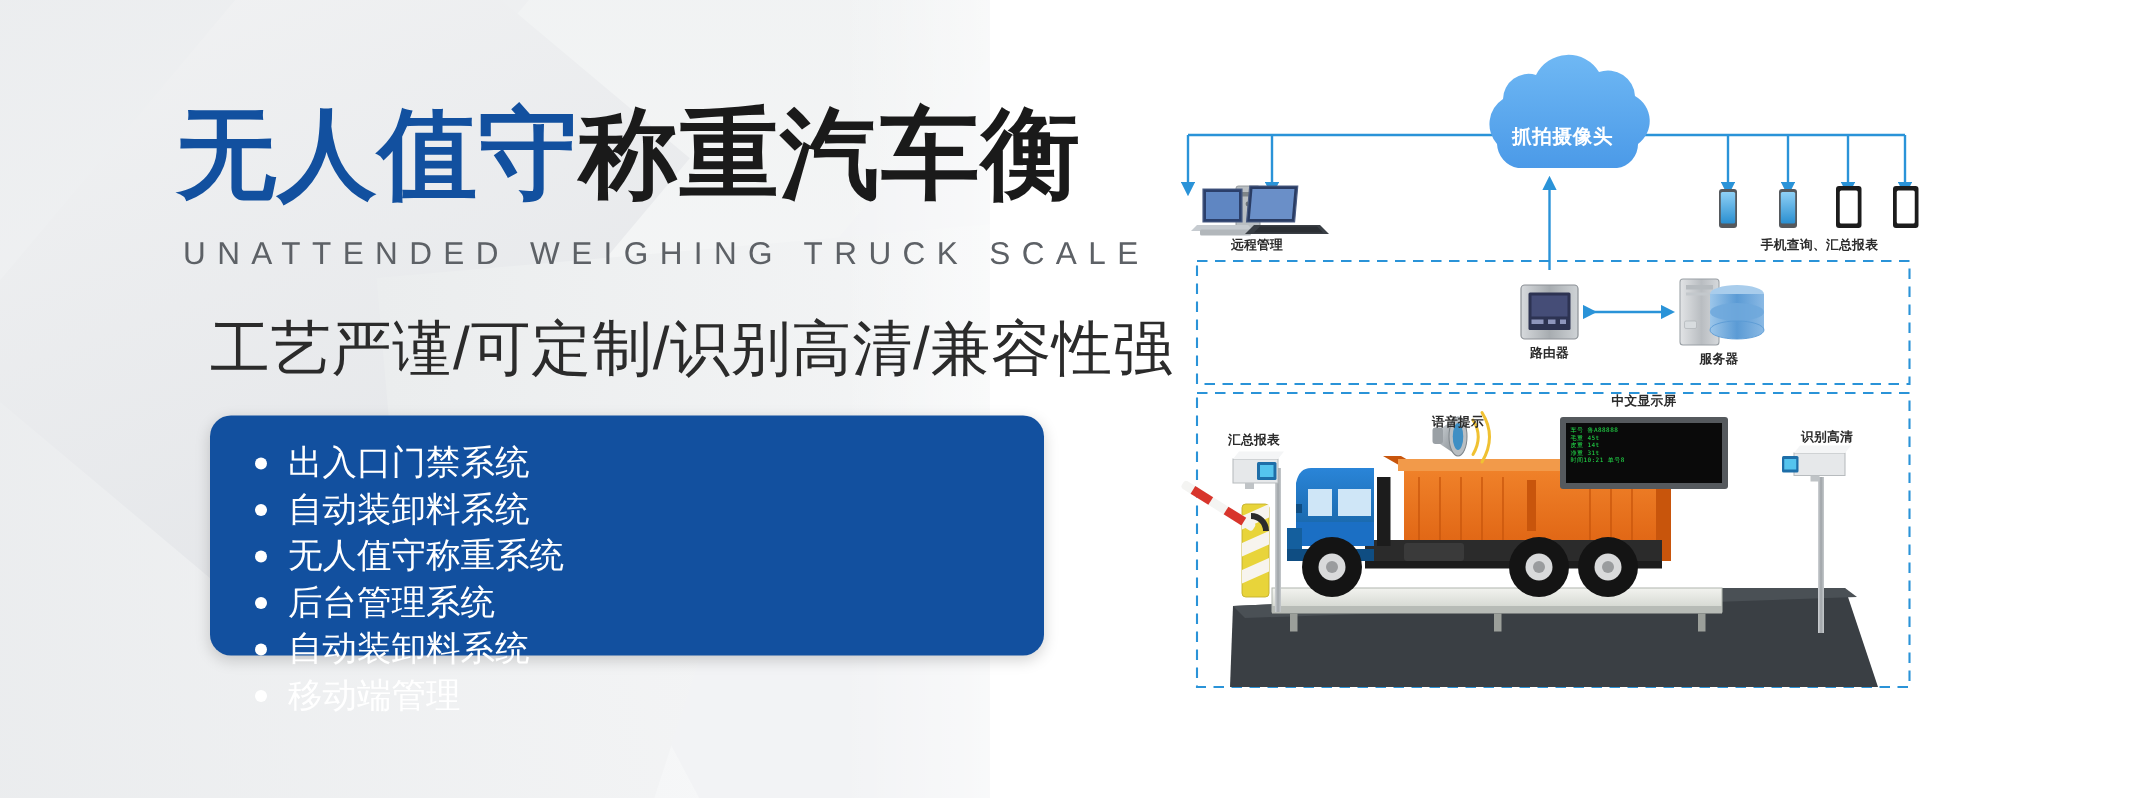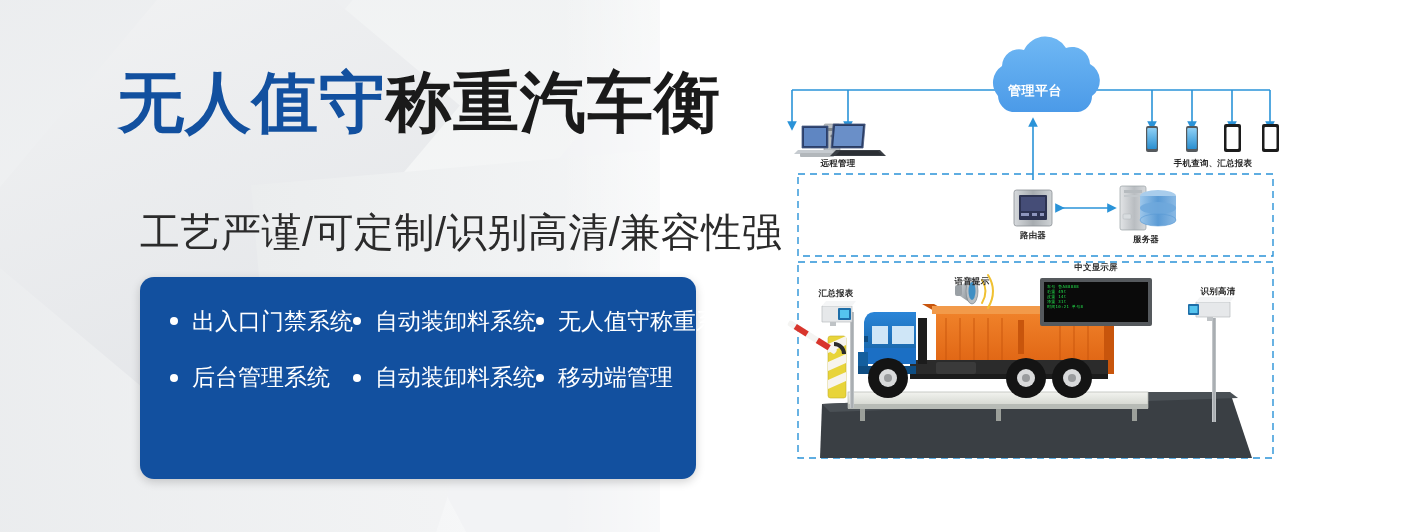--- a/index.html
+++ b/index.html
@@ -55,26 +55,26 @@
   }
 
   .sub-title {
     position: absolute; left: 140px; top: 205px;
     font-size: 40px; color: #2b2b2b; letter-spacing: 0.5px;
     white-space: nowrap;
   }
 
   .feature-box {
     position: absolute; left: 140px; top: 277px;
-    width: 556px; height: 202px;
+    width: 556px; height: 160px;
     background: #12509f;
     border-radius: 14px;
     box-shadow: 0 3px 10px rgba(0,0,0,.18);
     display: grid;
-    grid-template-columns: 1fr 1fr 1fr;
+    grid-template-columns: 1fr;
     grid-template-rows: 1fr 1fr 1fr;
     padding: 16px 20px 16px 30px;
     align-items: center;
   }
   .feat {
     display: flex; align-items: center;
     color: #ffffff; font-size: 23px; white-space: nowrap;
   }
   .feat .dot {
     width: 8px; height: 8px; border-radius: 50%;
@@ -111,20 +111,21 @@
     <div class="bg-soft"></div>
   </div>
 
   <div class="left-col">
 
     <div class="title-row">
       <span class="title-blue">无人值守</span>
       <span class="title-dark">称重汽车衡</span>
     </div>
 
+    <div class="eng-title">UNATTENDED WEIGHING TRUCK SCALE</div>
 
     <div class="sub-title">工艺严谨/可定制/识别高清/兼容性强</div>
 
     <div class="feature-box">
       <div class="feat">
         <span class="dot"></span>
         <span>出入口门禁系统</span>
       </div>
       <div class="feat">
         <span class="dot"></span>
@@ -380,21 +381,21 @@
           <path d="M228 275 q10 16 0 33"></path>
         </g>
       </g>
 
       <g>
         <rect x="280" y="278" width="112" height="48" rx="2" fill="#55595d"></rect>
         <rect x="284" y="282" width="104" height="40" fill="#0a0a0a"></rect>
       </g>
     </svg>
 
-    <div class="cloud-label" style="left:248px; top:82px;">管理平台</div>
+    <div class="cloud-label" style="left:248px; top:82px;">抓拍摄像头</div>
 
     <div class="dlabel" style="left:38px; top:158px; width:80px;">远程管理</div>
 
     <div class="dlabel" style="left:398px; top:158px; width:110px;">手机查询、汇总报表</div>
 
     <div class="dlabel" style="left:248px; top:230px; width:50px;">路由器</div>
 
     <div class="dlabel" style="left:358px; top:234px; width:56px;">服务器</div>
 
     <div class="dlabel" style="left:182px; top:276px; width:60px;">语音提示</div>

